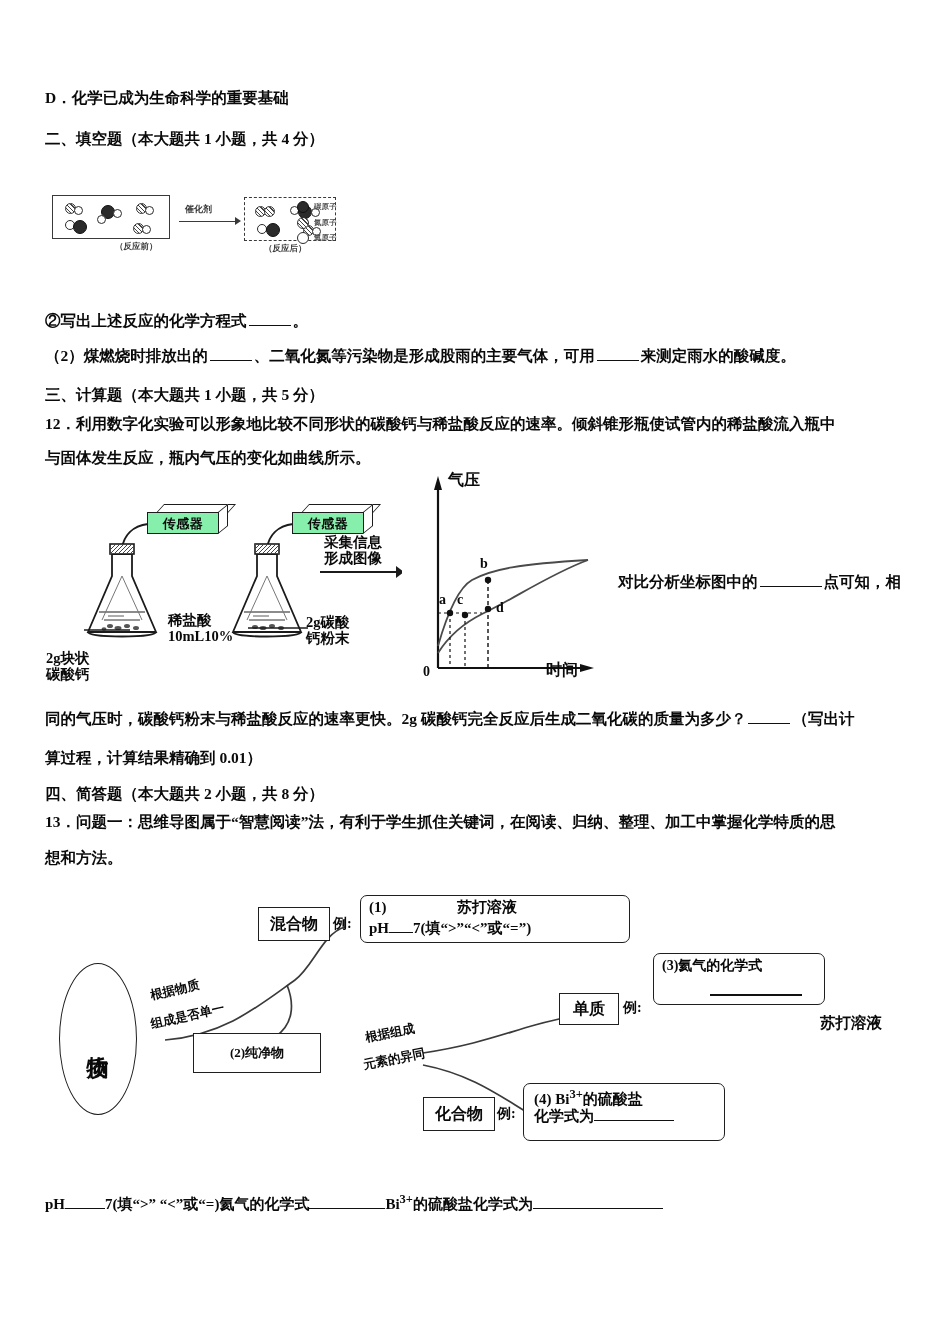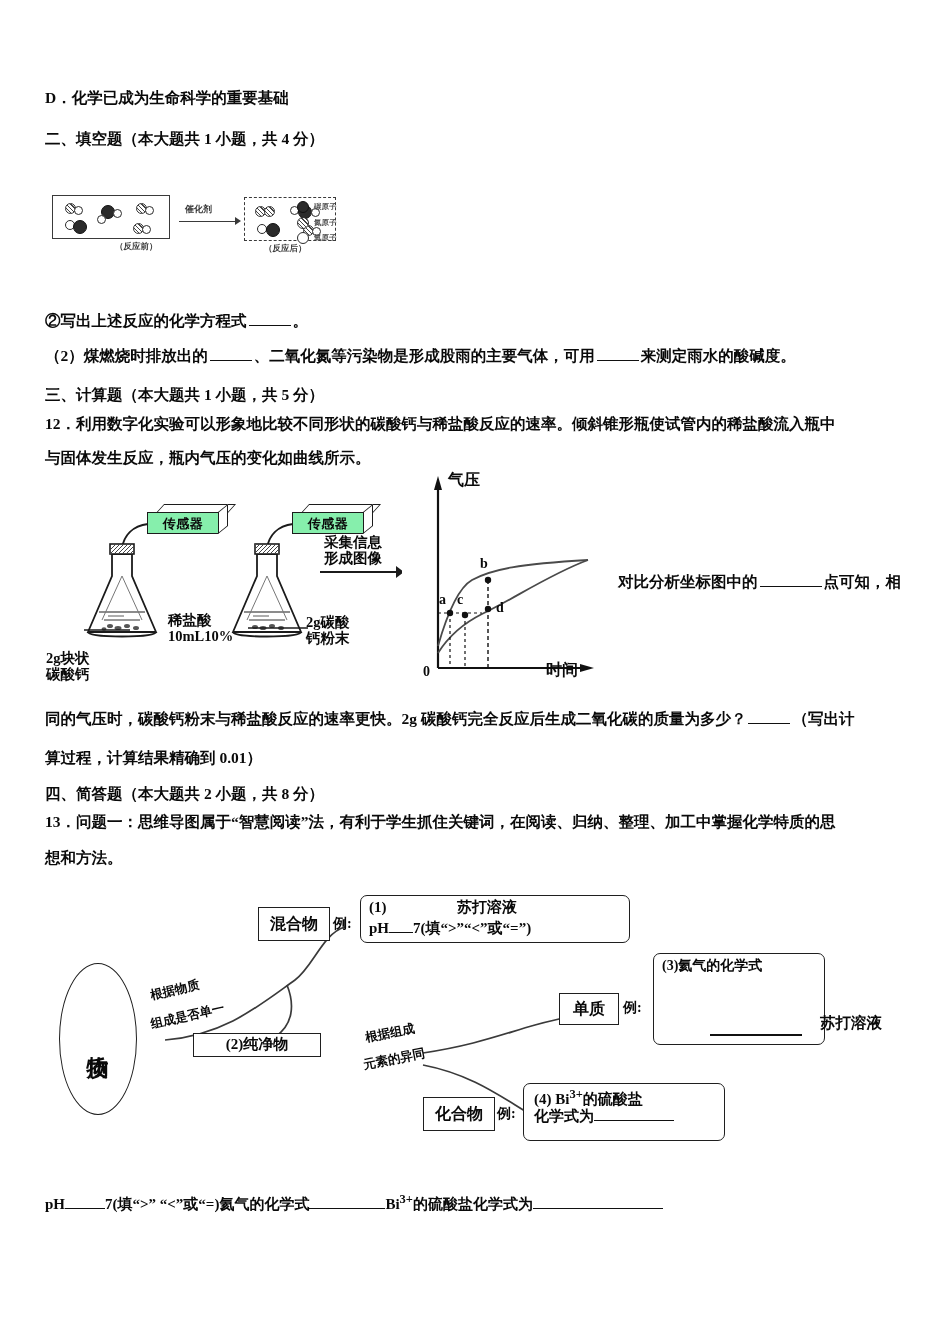--- a/index.html
+++ b/index.html
@@ -316,26 +316,26 @@
     <div class="node rounded" style="left:315px;top:10px;width:270px;height:48px;display:block;padding:3px 8px;">
       <div style="font-size:15px;position:relative;height:21px;">
         <span style="position:absolute;left:0;top:0;">(1)</span>
         <span style="position:absolute;left:88px;top:0;">苏打溶液</span>
       </div>
       <div style="font-size:15px;">
         <span>pH</span><span class="inline-ul" style="width:24px;"></span><span>7(填“&gt;”“&lt;”或“=”)</span>
       </div>
     </div>
 
-    <div class="node" style="left:148px;top:148px;width:128px;height:24px;font-size:15px;">(2)纯净物</div>
+    <div class="node" style="left:148px;top:148px;width:128px;height:40px;font-size:13px;">(2)纯净物</div>
 
     <div class="node" style="left:514px;top:108px;width:60px;height:32px;font-size:16px;">单质</div>
     <div class="ex" style="left:578px;top:114px;">例:</div>
 
-    <div class="node rounded" style="left:608px;top:68px;width:172px;height:92px;display:block;padding:4px 8px;">
+    <div class="node rounded" style="left:608px;top:68px;width:172px;height:52px;display:block;padding:4px 8px;">
       <div style="font-size:14px;">
         <span>(3)</span><span>氦气的化学式</span>
       </div>
       <div style="position:absolute;left:56px;bottom:8px;width:92px;border-bottom:2px solid #111;"></div>
     </div>
 
     <div class="node" style="left:378px;top:212px;width:72px;height:34px;font-size:16px;">化合物</div>
     <div class="ex" style="left:452px;top:220px;">例:</div>
 
     <div class="node rounded" style="left:478px;top:198px;width:202px;height:58px;display:block;padding:3px 10px;">

